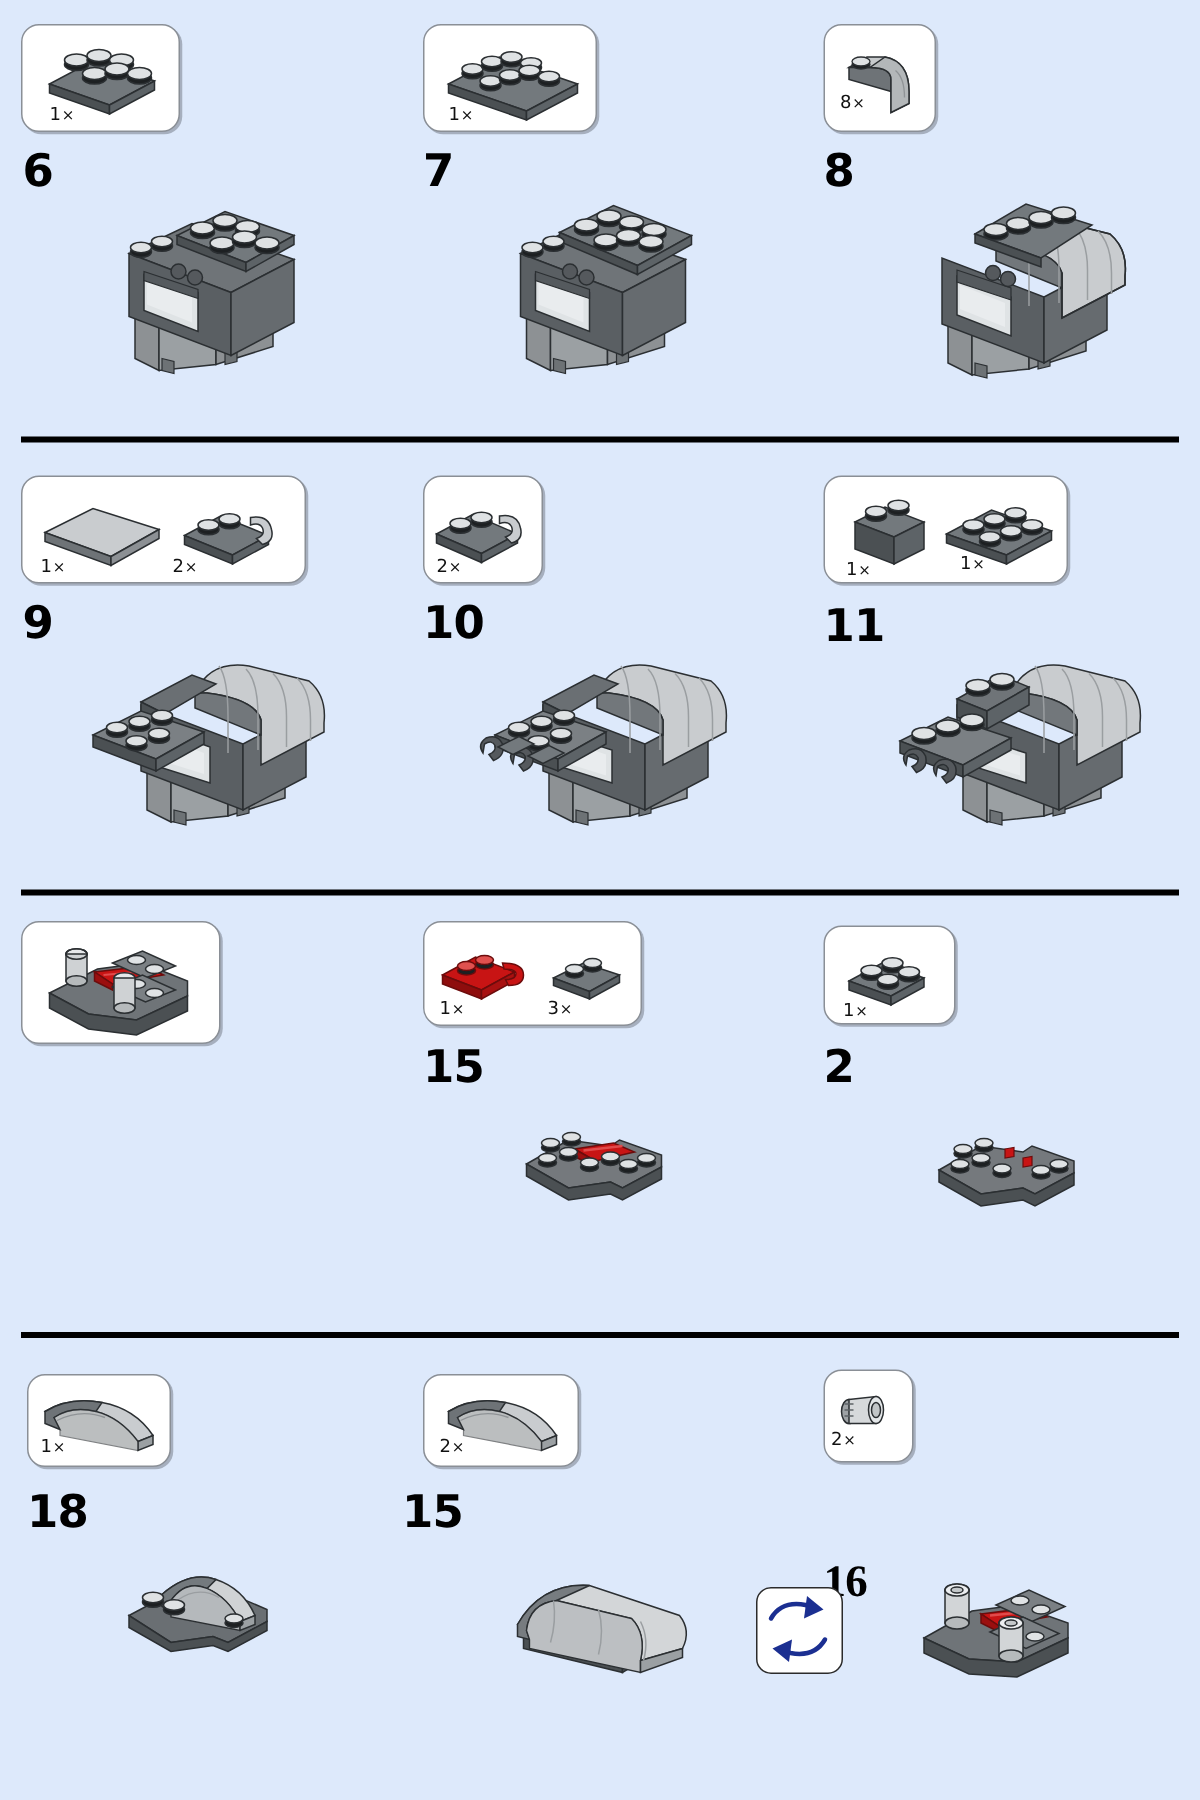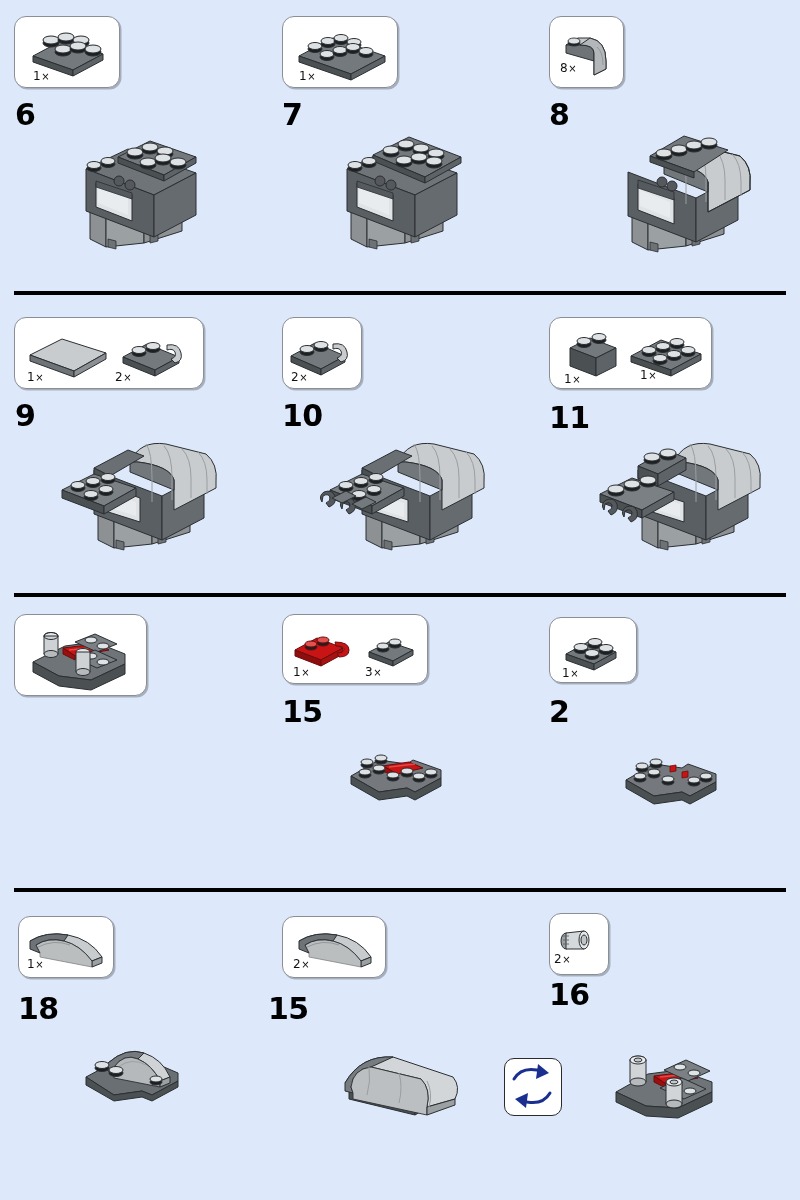--- a/index.html
+++ b/index.html
@@ -762,21 +762,21 @@
           <ellipse cx="12" cy="14" rx="5" ry="8" fill="#9ea2a5"></ellipse>
           <path d="M12 6 L30 4 L30 22 L12 22 Z" fill="#d6d9db"></path>
           <ellipse cx="30" cy="13" rx="5" ry="9" fill="#e4e7e9"></ellipse>
           <path d="M9 9 L15 9 M9 13 L15 13 M9 17 L15 17" stroke="#5d6367" stroke-width=".9"></path>
           <ellipse cx="30" cy="13" rx="3" ry="5" fill="#c1c5c7"></ellipse>
         </g>
       </svg>
       <span class="qty" style="left:2px; bottom:6px;"><span>2</span><span class="x">×</span></span>
     </div>
   </div>
-  <div class="step-num" style="left:549px; top:980px;">16</div>
+  <div class="step-num" style="left:549px; top:1040px;font-family:Liberation Serif, serif;">16</div>
 
   <div class="rotate-box" style="left:504px; top:1058px; width:58px; height:58px;">
     <svg width="54" height="54" viewBox="0 0 54 54">
       <path d="M9 20 Q16 8 32 11 L38 13" fill="none" stroke="#1b2f91" stroke-width="3" stroke-linecap="round"></path>
       <path d="M33 5 L44 14 L31 20 Z" fill="#1b2f91"></path>
       <path d="M45 34 Q38 46 22 43 L16 41" fill="none" stroke="#1b2f91" stroke-width="3" stroke-linecap="round"></path>
       <path d="M21 49 L10 40 L23 34 Z" fill="#1b2f91"></path>
     </svg>
   </div>
 

